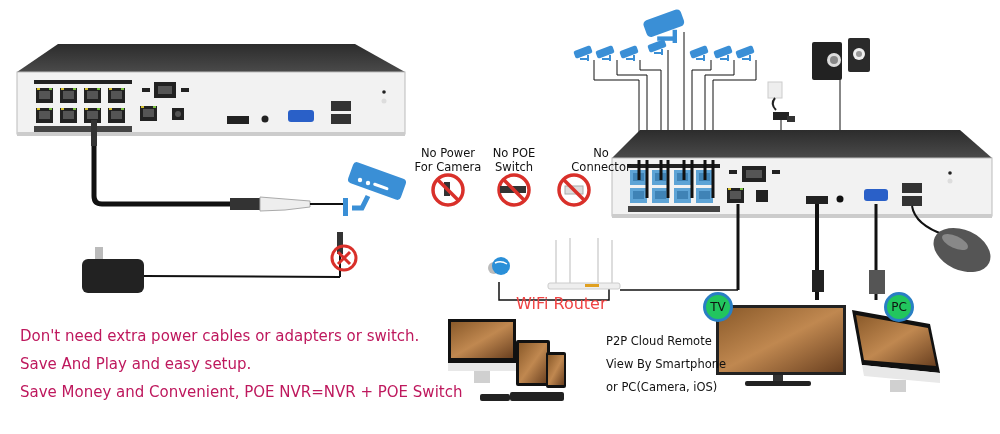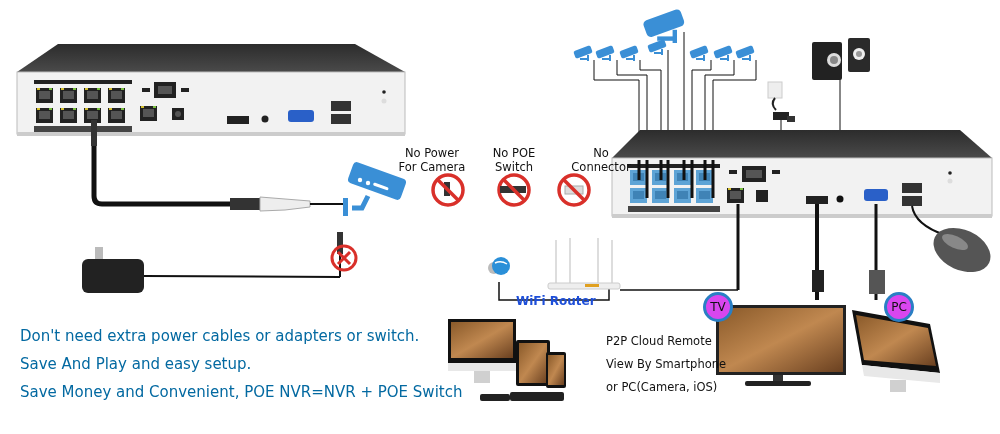--- a/index.html
+++ b/index.html
@@ -1,22 +1,22 @@
 <!DOCTYPE html>
 <html><head>
 <meta charset="utf-8">
 <style>
   html,body{margin:0;padding:0;background:#fff;}
   body{width:1000px;height:434px;position:relative;overflow:hidden;font-family:"DejaVu Sans",sans-serif;}
   svg{position:absolute;left:0;top:0;}
-  .feat{position:absolute;left:20px;font-family:"DejaVu Sans",sans-serif;font-size:15px;color:#0369a1;white-space:nowrap;}
+  .feat{position:absolute;left:20px;font-family:"DejaVu Sans",sans-serif;font-size:15px;color:#be185d;white-space:nowrap;}
   .nolabel{position:absolute;font-size:11.5px;color:#111;text-align:center;line-height:14px;width:90px;}
   .p2p{position:absolute;left:606px;font-size:11.5px;color:#111;line-height:23px;}
-  .router-label{position:absolute;left:516px;top:294px;font-size:12px;font-weight:bold;color:#1d4ed8;}
-  .badge{position:absolute;width:24px;height:24px;border-radius:50%;border:3px solid #2a7fc4;background:#d946ef;color:#111;font-size:12px;display:flex;align-items:center;justify-content:center;}
+  .router-label{position:absolute;left:516px;top:294px;font-size:16px;font-weight:normal;color:#ef4444;}
+  .badge{position:absolute;width:24px;height:24px;border-radius:50%;border:3px solid #2a7fc4;background:#22c55e;color:#111;font-size:12px;display:flex;align-items:center;justify-content:center;}
 </style>
 </head>
 <body>
 
 <svg width="1000" height="434" viewBox="0 0 1000 434">
   <defs>
     <linearGradient id="topg" x1="0" y1="0" x2="0" y2="1">
       <stop offset="0" stop-color="#2c2c2c"></stop>
         <stop offset="1" stop-color="#4a4a4a"></stop>
     </linearGradient>
@@ -260,21 +260,21 @@
     <polygon points="856,315 928,328 936,366 864,360" fill="url(#scr)"></polygon>
     <polygon points="862,365 940,373 940,383 864,376" fill="#e8e8e8"></polygon>
     <rect x="890" y="380" width="16" height="12" fill="#d0d0d0"></rect>
   </g>
 </svg>
 
 <div class="feat" style="top:327px">Don't need extra power cables or adapters or switch.</div>
 <div class="feat" style="top:355px">Save And Play and easy setup.</div>
 <div class="feat" style="top:383px">Save Money and Convenient, POE NVR=NVR + POE Switch</div>
 
-<div class="nolabel" style="left:387px;top:146px;white-space:pre">No Power
+<div class="nolabel" style="left:403px;top:146px;white-space:pre">No Power
 For Camera</div>
 <div class="nolabel" style="left:469px;top:146px;white-space:pre">No POE
 Switch</div>
 <div class="nolabel" style="left:556px;top:146px;white-space:pre">No
 Connector</div>
 
 <div class="router-label">WiFi Router</div>
 
 <div class="p2p" style="top:330px">P2P Cloud Remote</div>
 <div class="p2p" style="top:353px">View By Smartphone</div>

